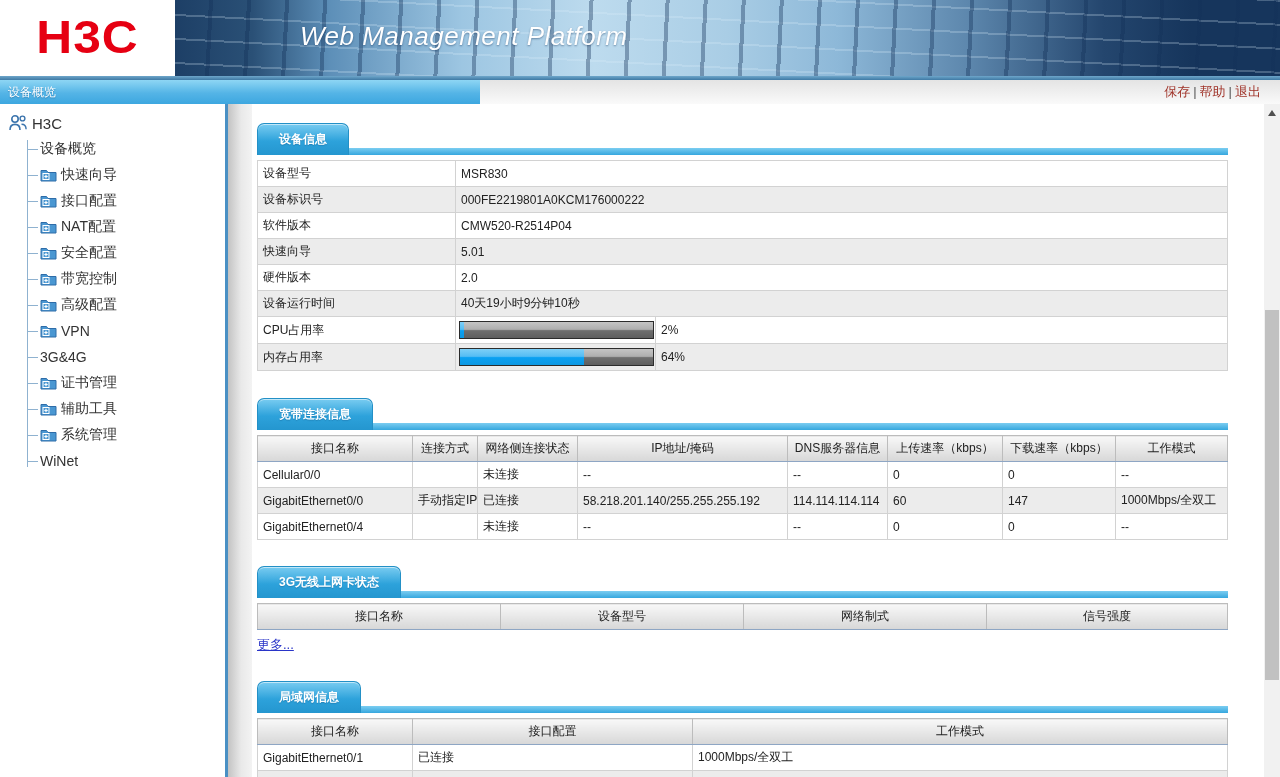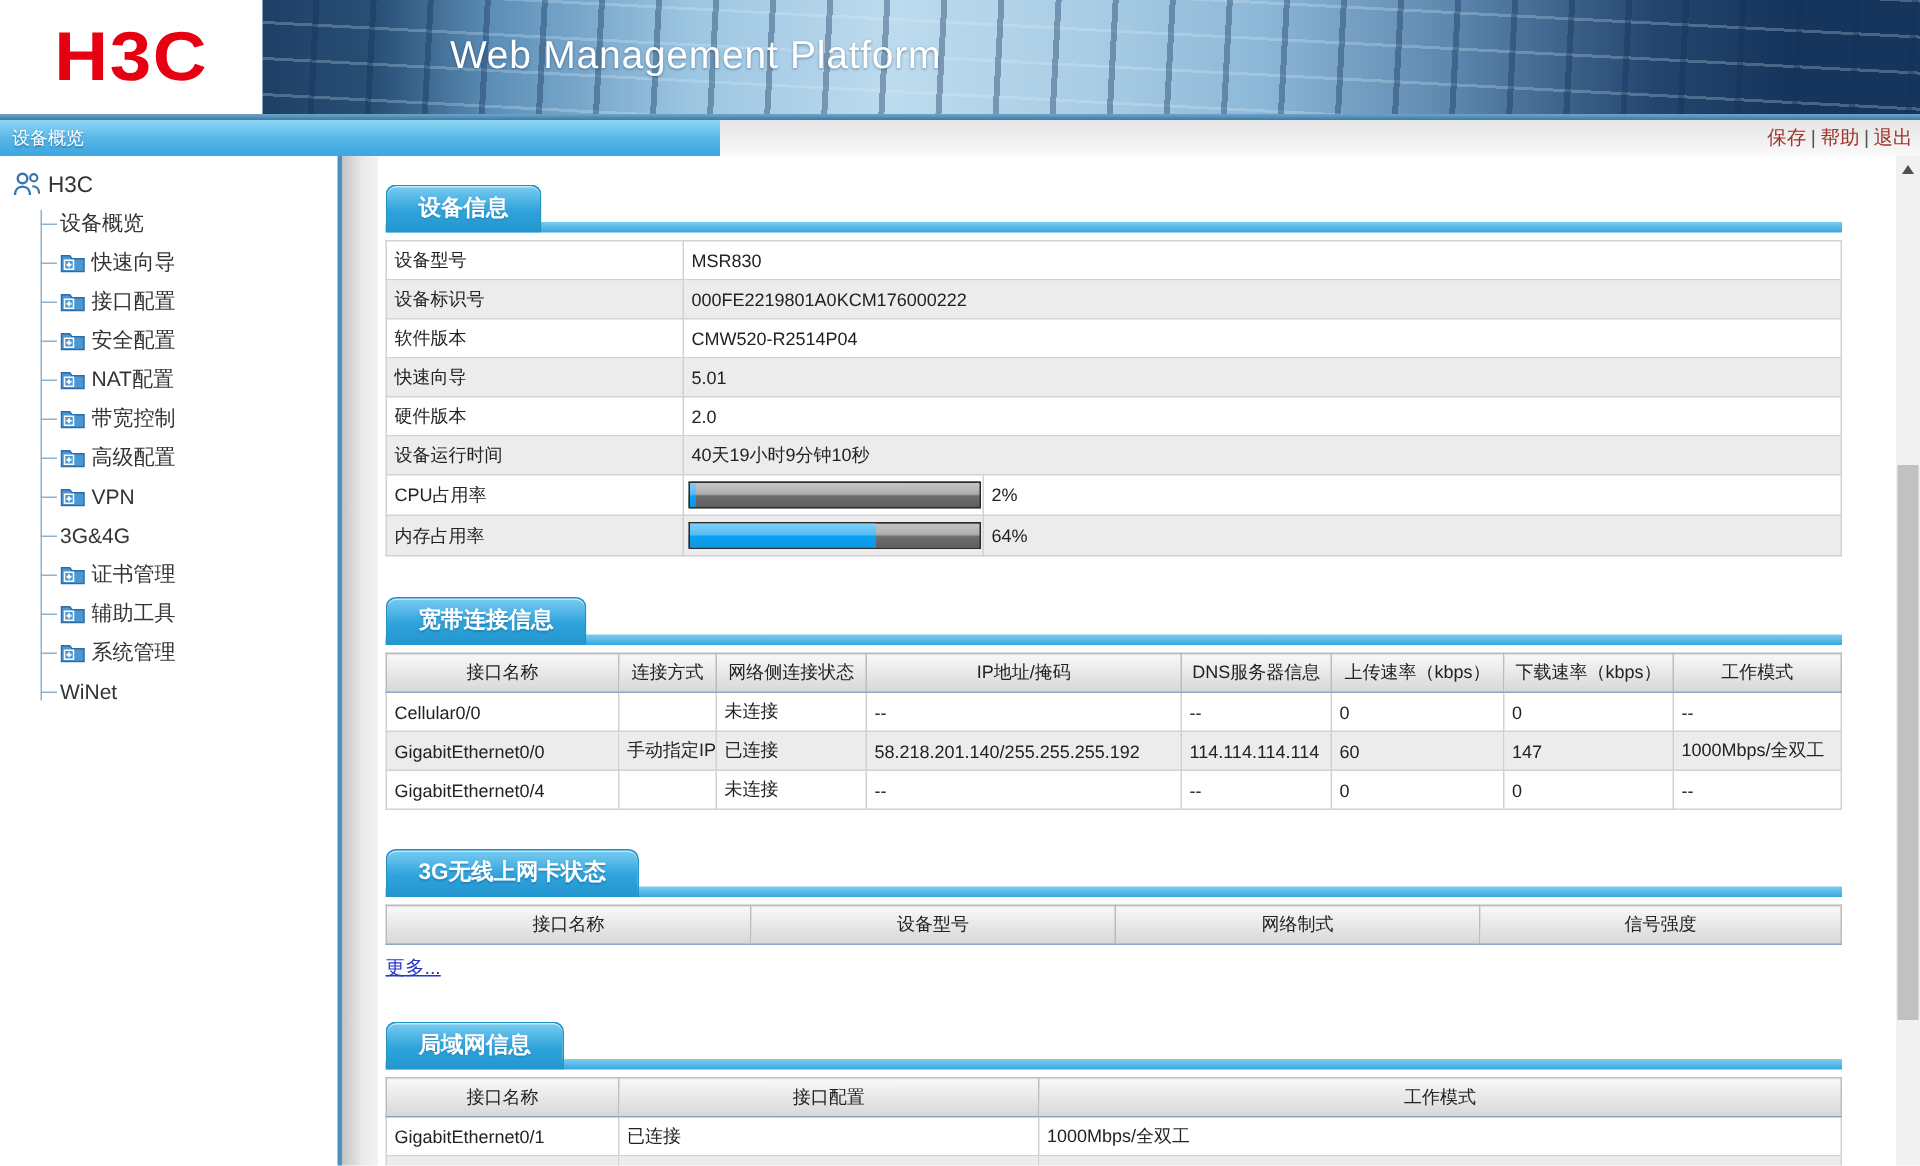--- a/index.html
+++ b/index.html
@@ -8,29 +8,30 @@
 
   
   .header { position:absolute; top:0; left:0; width:1280px; height:74px; background:#fff; }
   .logo-area { position:absolute; left:0; top:0; width:175px; height:74px; background:#fff; display:flex; align-items:center; justify-content:center; }
   .logo-text { font-size:46px; font-weight:bold; color:#e60012; letter-spacing:1px; transform:scaleX(1.08); }
   .hero { position:absolute; left:175px; top:0; width:1105px; height:86px;
     background:
       repeating-linear-gradient(93deg, rgba(18,48,88,0) 0 34px, rgba(18,48,88,.38) 34px 38px),
       repeating-linear-gradient(3deg, rgba(255,255,255,0) 0 22px, rgba(220,238,250,.25) 22px 24px),
       linear-gradient(90deg,#1d3f66 0%,#2a5076 7%,#5d8fb8 14%,#9dc6e2 26%,#bddbee 38%,#a9cde5 50%,#8db8d8 60%,#5c86ac 72%,#24466e 84%,#16355c 92%,#16355c 100%);
+    font-style: italic;
   }
   .hero-title { position:absolute; left:125px; top:21px; color:#fff; font-size:26px; font-weight:normal; letter-spacing:.5px; text-shadow:0 1px 2px rgba(10,40,80,.45); white-space:nowrap; }
 
   .steel-line { position:absolute; top:76px; left:0; width:1280px; height:4px; background:linear-gradient(#6ea6ca,#3f7aa5); }
 
   
   .crumb-row { position:absolute; top:80px; left:0; width:1280px; height:24px; }
   .crumb-bar { position:absolute; left:0; top:0; width:480px; height:24px; background:linear-gradient(#8ed6f4,#54b4e6 55%,#3da7e0); color:#fff; font-size:12px; line-height:24px; padding-left:8px; text-shadow:0 1px 1px rgba(30,90,140,.5); }
-  .session { position:absolute; left:480px; right:0; top:0; height:24px; background:linear-gradient(#e4e4e4,#fafafa); text-align:right; padding-right:2px; font-size:13px; line-height:23px; }
+  .session { position:absolute; left:480px; right:0; top:0; height:24px; background:linear-gradient(#e4e4e4,#fafafa); text-align:right; padding-right:16px; font-size:13px; line-height:23px; }
   .session a { color:#a0342a; text-decoration:none; margin:0 3px; }
   .session .sep { color:#555; }
 
   
   .sidebar { position:absolute; top:104px; left:0; width:225px; bottom:0; background:#fff; padding-top:6px; }
   .divider { position:absolute; top:104px; left:225px; width:3px; bottom:0; background:#4a90c4; }
   .gutter  { position:absolute; top:104px; left:228px; width:24px; bottom:0; background:linear-gradient(90deg,#c3c3c3,#e9e9e9 55%,#f3f3f3); }
   .content { position:absolute; top:104px; left:252px; width:1012px; bottom:0; background:#fff; padding-left:5px; overflow:hidden; }
   .scrollbar { position:absolute; top:104px; right:0; width:16px; bottom:0; background:#f1f1f1; }
   .sb-arrow { position:absolute; top:0; left:0; width:16px; height:17px; display:flex; align-items:center; justify-content:center; }
@@ -46,21 +47,21 @@
   .twig { display:inline-block; width:11px; border-top:1px solid #8fb2d0; margin-right:2px; flex:0 0 auto; }
   .node .ficon { margin-right:4px; flex:0 0 auto; }
   .node .label { color:#333; }
 
   
   .section { width:971px; }
   .section-head { position:relative; height:33px; width:971px; }
   .head-bar { position:absolute; left:0; right:0; bottom:0; height:7px; background:linear-gradient(#7bcdf1,#36a7de); border-radius:2px 0 0 0; }
   .tab { position:absolute; left:0; bottom:0; height:32px; min-width:88px; padding:0 21px; border-radius:7px 7px 0 0;
     background:linear-gradient(#79ccf1,#2da2db 55%,#2496cf); border:1px solid #2390c6; border-bottom:none;
-    color:#fff; font-size:15px; font-weight:bold; line-height:30px; text-align:center;
+    color:#fff; font-size:12px; font-weight:bold; line-height:30px; text-align:center;
     box-shadow:inset 0 1px 0 rgba(255,255,255,.55); text-shadow:0 1px 1px rgba(20,90,140,.4); }
 
   .mt1 { margin-top:18px; } .mt2 { margin-top:26px; } .mt3 { margin-top:25px; } .mt4 { margin-top:26px; }
 
   
   table { border-collapse:collapse; width:971px; font-size:12px; color:#222; margin-top:5px; table-layout:fixed; }
   table.tbl { border:1px solid #8ca6c6; }
   td, th { border:1px solid #d2d2d2; padding:4px 5px; text-align:left; overflow:hidden; white-space:nowrap; }
   th { background:linear-gradient(#f8f8f8,#d7d7d7); font-weight:normal; text-align:center; border:1px solid #bcbcbc; border-bottom:1px solid #8ea6c4; padding:4px 3px; }
   tr.alt td { background:#ececec; }
@@ -133,31 +134,31 @@
       <span class="label">接口配置</span>
     </div>
 
     <div class="node child">
       <span class="twig"></span>
       <svg class="ficon" width="17" height="13" viewBox="0 0 17 13">
           <path d="M1 3.5 V12 H16 V3.5 H8 L6.5 1.5 H1 z" fill="#4a97d2" stroke="#2e6ca8" stroke-width="1"></path>
           <rect x="3" y="4.5" width="6" height="6" fill="#4a97d2" stroke="#fff" stroke-width="1"></rect>
           <path d="M6 5.8 V9.2 M4.3 7.5 H7.7" stroke="#fff" stroke-width="1.2"></path>
         </svg>
+      <span class="label">NAT配置</span>
+    </div>
+
+    <div class="node child">
+      <span class="twig"></span>
+      <svg class="ficon" width="17" height="13" viewBox="0 0 17 13">
+          <path d="M1 3.5 V12 H16 V3.5 H8 L6.5 1.5 H1 z" fill="#4a97d2" stroke="#2e6ca8" stroke-width="1"></path>
+          <rect x="3" y="4.5" width="6" height="6" fill="#4a97d2" stroke="#fff" stroke-width="1"></rect>
+          <path d="M6 5.8 V9.2 M4.3 7.5 H7.7" stroke="#fff" stroke-width="1.2"></path>
+        </svg>
       <span class="label">安全配置</span>
-    </div>
-
-    <div class="node child">
-      <span class="twig"></span>
-      <svg class="ficon" width="17" height="13" viewBox="0 0 17 13">
-          <path d="M1 3.5 V12 H16 V3.5 H8 L6.5 1.5 H1 z" fill="#4a97d2" stroke="#2e6ca8" stroke-width="1"></path>
-          <rect x="3" y="4.5" width="6" height="6" fill="#4a97d2" stroke="#fff" stroke-width="1"></rect>
-          <path d="M6 5.8 V9.2 M4.3 7.5 H7.7" stroke="#fff" stroke-width="1.2"></path>
-        </svg>
-      <span class="label">NAT配置</span>
     </div>
 
     <div class="node child">
       <span class="twig"></span>
       <svg class="ficon" width="17" height="13" viewBox="0 0 17 13">
           <path d="M1 3.5 V12 H16 V3.5 H8 L6.5 1.5 H1 z" fill="#4a97d2" stroke="#2e6ca8" stroke-width="1"></path>
           <rect x="3" y="4.5" width="6" height="6" fill="#4a97d2" stroke="#fff" stroke-width="1"></rect>
           <path d="M6 5.8 V9.2 M4.3 7.5 H7.7" stroke="#fff" stroke-width="1.2"></path>
         </svg>
       <span class="label">带宽控制</span>

